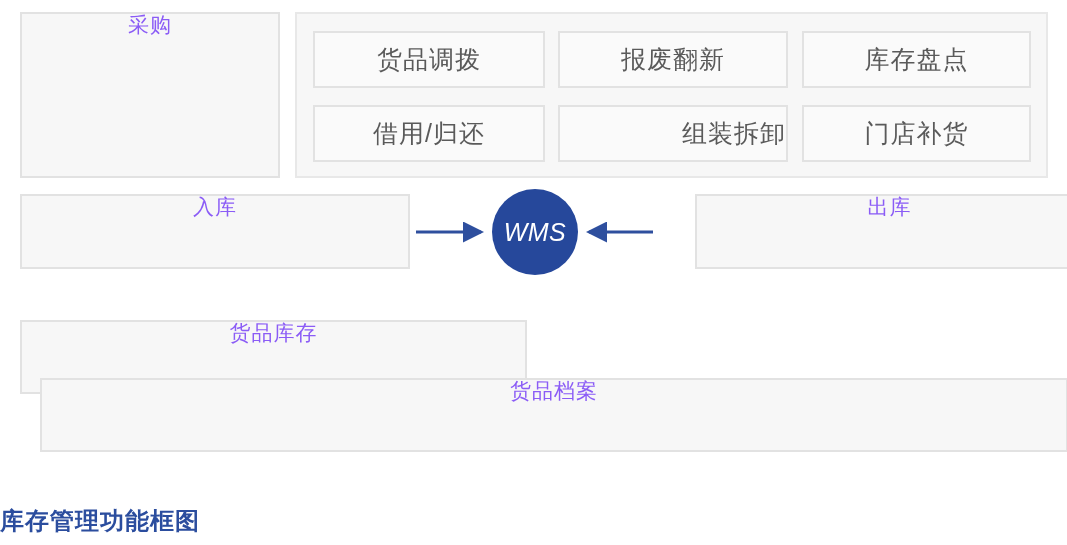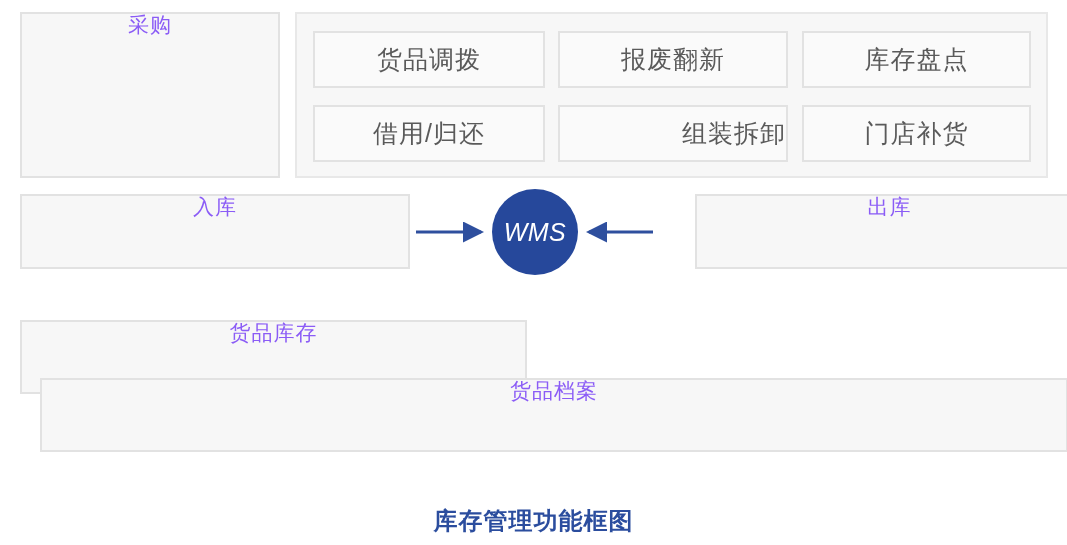--- a/index.html
+++ b/index.html
@@ -66,21 +66,21 @@
     position: absolute;
     left: 0; top: 0;
     width: 1067px;
     height: 545px;
     pointer-events: none;
   }
   .caption {
     position: absolute;
     left: 0;
     width: 1067px;
-    text-align: center;
+    text-align: left;
     font-size: 24px;
     font-weight: bold;
     letter-spacing: 1px;
   }
 </style>
 </head>
 <body>
 
 <div id="diagram">
 

